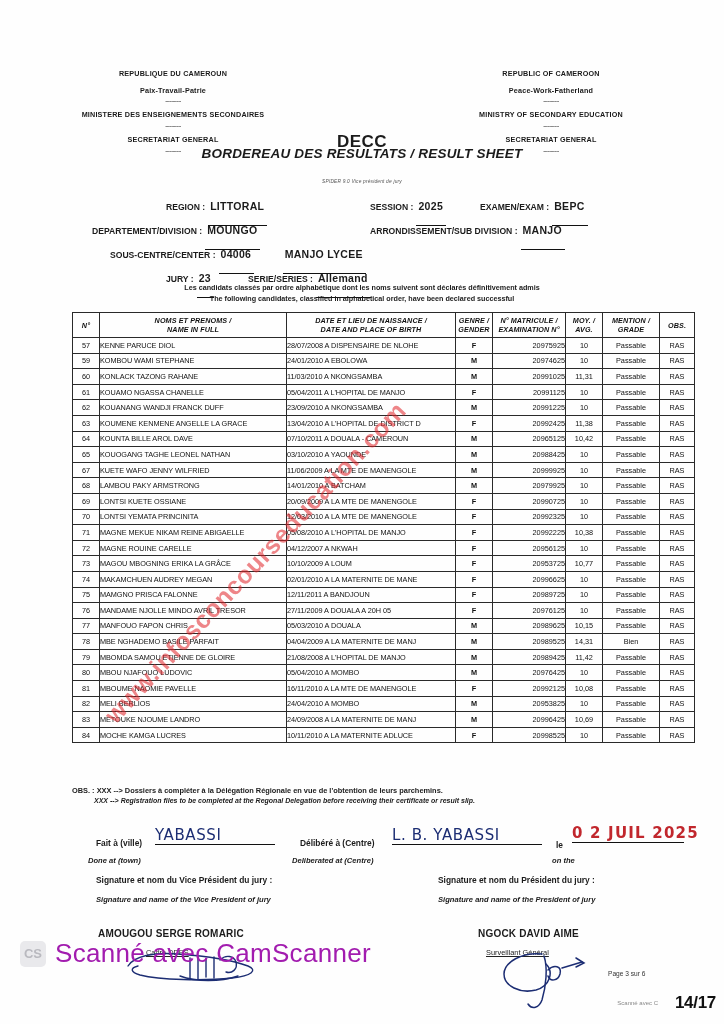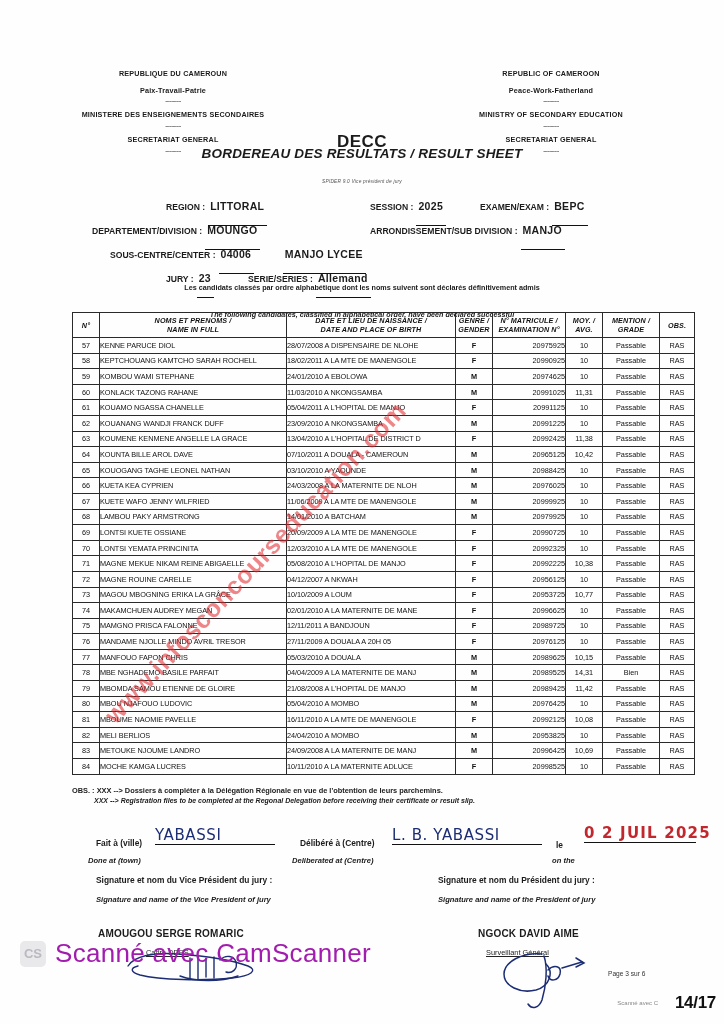--- a/index.html
+++ b/index.html
@@ -99,21 +99,21 @@
 
   .note {
     position: absolute;
     left: 0; right: 0;
     top: 283px;
     text-align: center;
     font-size: 7.2px;
     font-weight: bold;
     line-height: 1.5;
   }
-  .note .en { font-style: italic; font-weight: bold; margin-top: 16px; }
+  .note .en { font-weight: bold; }
 
   
   .tbl-wrap {
     position: absolute;
     left: 72px;
     top: 312px;
     width: 580px;
   }
   table.results {
     width: 100%;
@@ -178,21 +178,20 @@
     font-size: 15px;
     color: #1c2d73;
     letter-spacing: .6px;
   }
   .hw-red {
     font-family: "DejaVu Sans", sans-serif;
     font-size: 15px;
     font-weight: bold;
     color: #c1272d;
     letter-spacing: 1.2px;
-    margin-left: 12px;
   }
   .uline { border-bottom: 1.2px solid #111; display: inline-block; }
 
   .abs { position: absolute; white-space: nowrap; }
 
   .names { position: absolute; left: 0; right: 0; top: 920px; height: 104px; }
   .nm { position: absolute; font-size: 10px; font-weight: bold; letter-spacing: .2px; }
   .role { position: absolute; font-size: 7.4px; color: #222; }
   .role.u { text-decoration: underline; }
   .pagenum { position: absolute; font-size: 6.6px; color: #333; }
@@ -359,30 +358,20 @@
             <td class="c-num">57</td>
             <td class="c-name">KENNE PARUCE DIOL</td>
             <td class="c-birth">28/07/2008 A DISPENSAIRE DE NLOHE</td>
             <td class="c-gender">F</td>
             <td class="c-mat">20975925</td>
             <td class="c-avg">10</td>
             <td class="c-grade">Passable</td>
             <td class="c-obs">RAS</td>
           </tr>
           <tr>
-            <td class="c-num">58</td>
-            <td class="c-name">KEPTCHOUANG KAMTCHO SARAH ROCHELL</td>
-            <td class="c-birth">18/02/2011 A LA MTE DE MANENGOLE</td>
-            <td class="c-gender">F</td>
-            <td class="c-mat">20990925</td>
-            <td class="c-avg">10</td>
-            <td class="c-grade">Passable</td>
-            <td class="c-obs">RAS</td>
-          </tr>
-          <tr>
             <td class="c-num">59</td>
             <td class="c-name">KOMBOU WAMI STEPHANE</td>
             <td class="c-birth">24/01/2010 A EBOLOWA</td>
             <td class="c-gender">M</td>
             <td class="c-mat">20974625</td>
             <td class="c-avg">10</td>
             <td class="c-grade">Passable</td>
             <td class="c-obs">RAS</td>
           </tr>
           <tr>
@@ -434,30 +423,20 @@
             <td class="c-avg">10,42</td>
             <td class="c-grade">Passable</td>
             <td class="c-obs">RAS</td>
           </tr>
           <tr>
             <td class="c-num">65</td>
             <td class="c-name">KOUOGANG TAGHE LEONEL NATHAN</td>
             <td class="c-birth">03/10/2010 A YAOUNDE</td>
             <td class="c-gender">M</td>
             <td class="c-mat">20988425</td>
-            <td class="c-avg">10</td>
-            <td class="c-grade">Passable</td>
-            <td class="c-obs">RAS</td>
-          </tr>
-          <tr>
-            <td class="c-num">66</td>
-            <td class="c-name">KUETA KEA CYPRIEN</td>
-            <td class="c-birth">24/03/2008 A LA MATERNITE DE NLOH</td>
-            <td class="c-gender">M</td>
-            <td class="c-mat">20976025</td>
             <td class="c-avg">10</td>
             <td class="c-grade">Passable</td>
             <td class="c-obs">RAS</td>
           </tr>
           <tr>
             <td class="c-num">67</td>
             <td class="c-name">KUETE WAFO JENNY WILFRIED</td>
             <td class="c-birth">11/06/2009 A LA MTE DE MANENGOLE</td>
             <td class="c-gender">M</td>
             <td class="c-mat">20999925</td>

